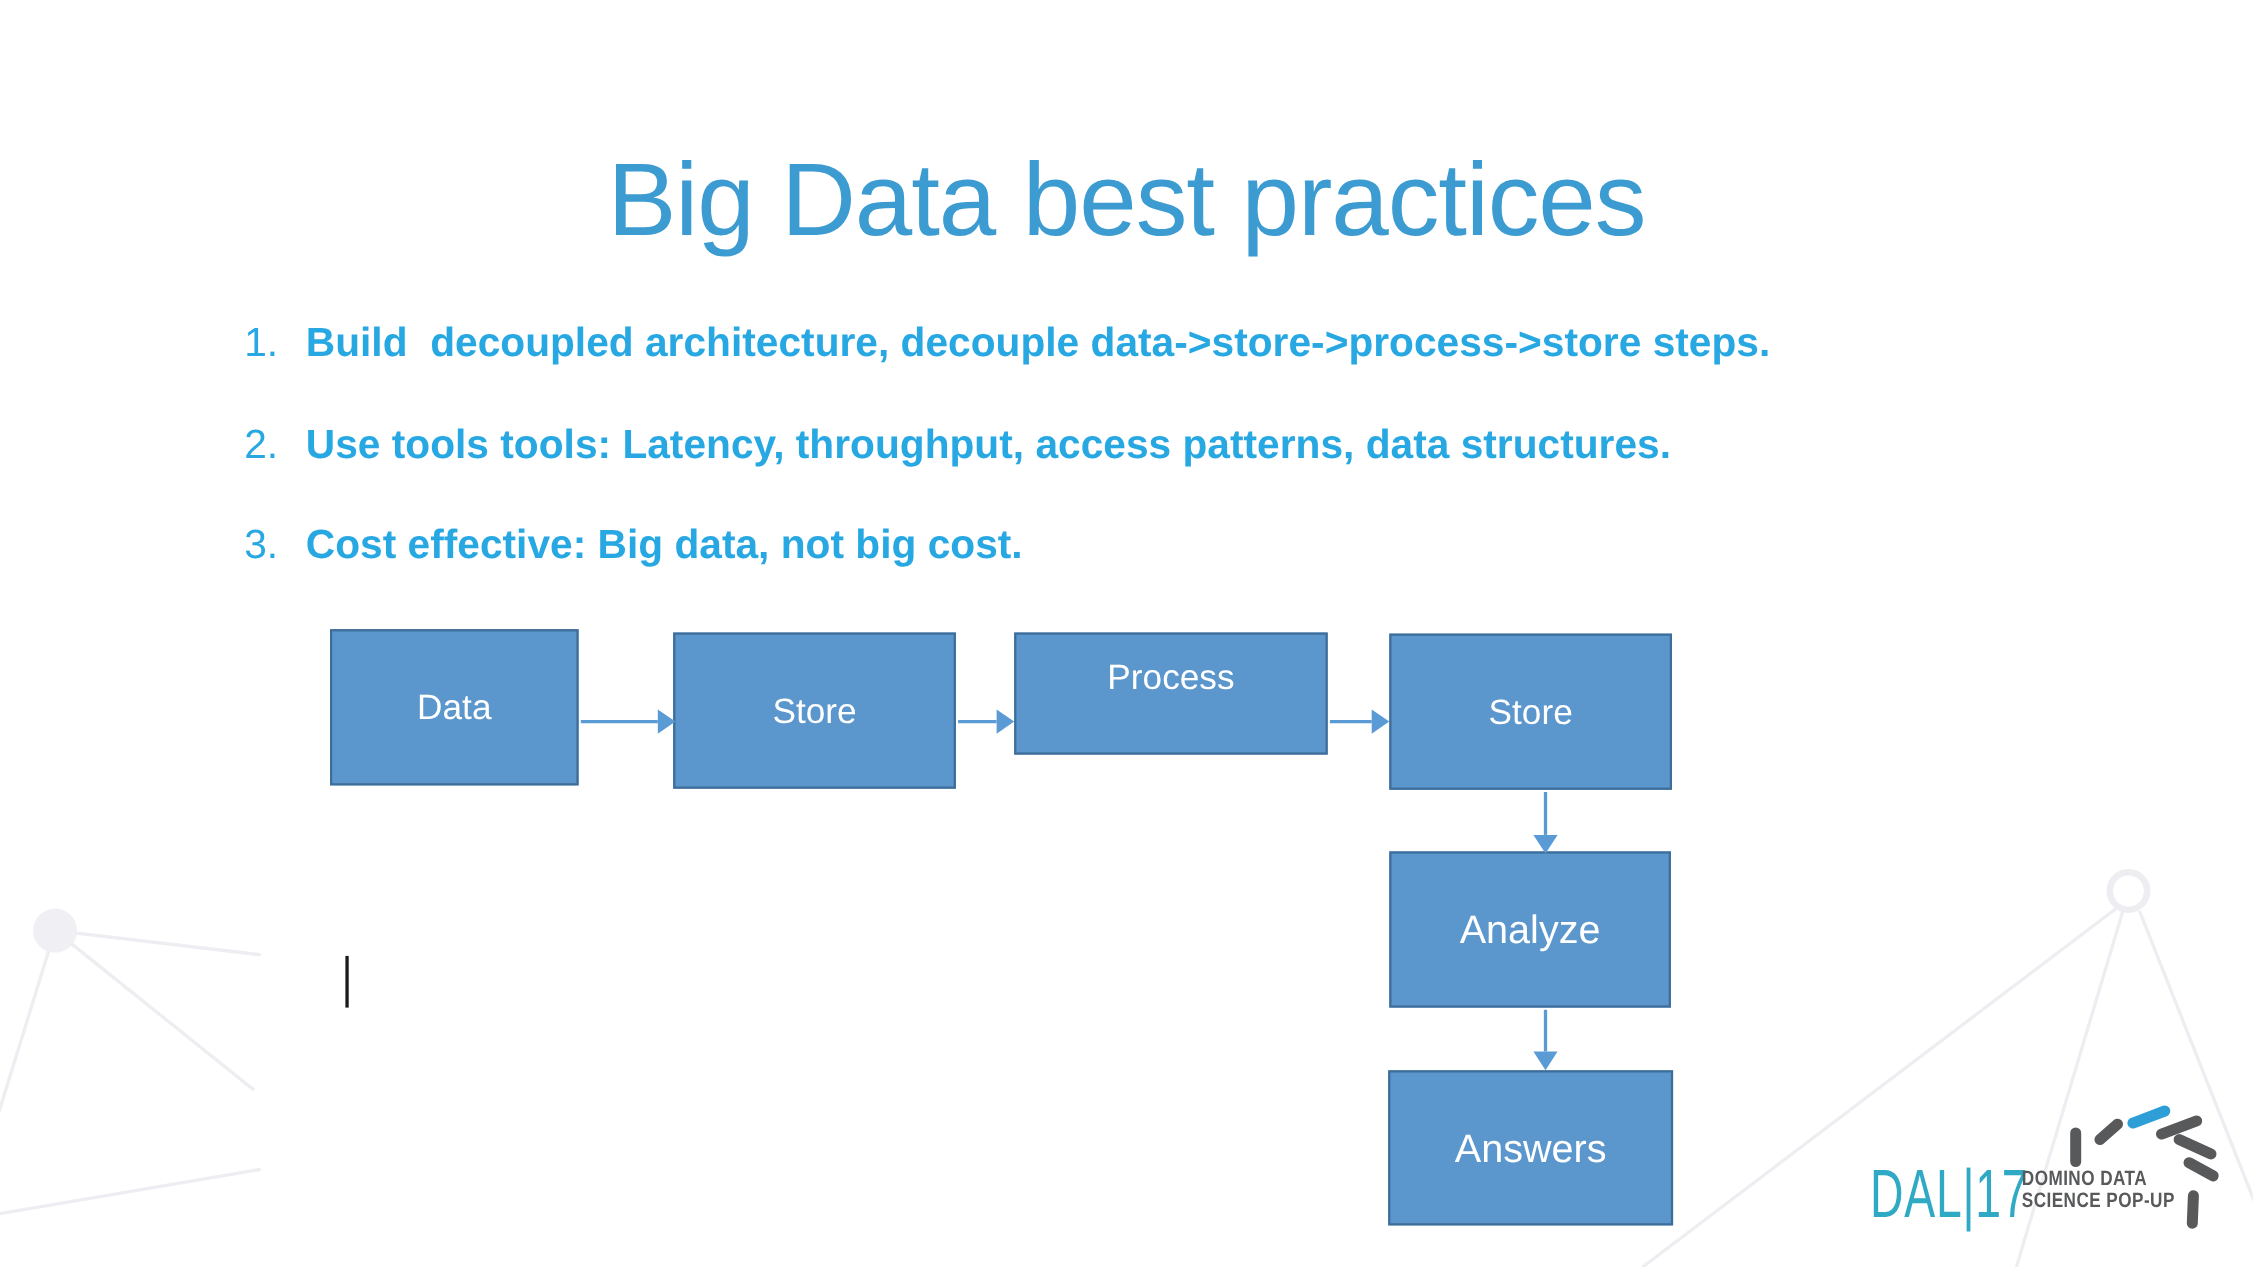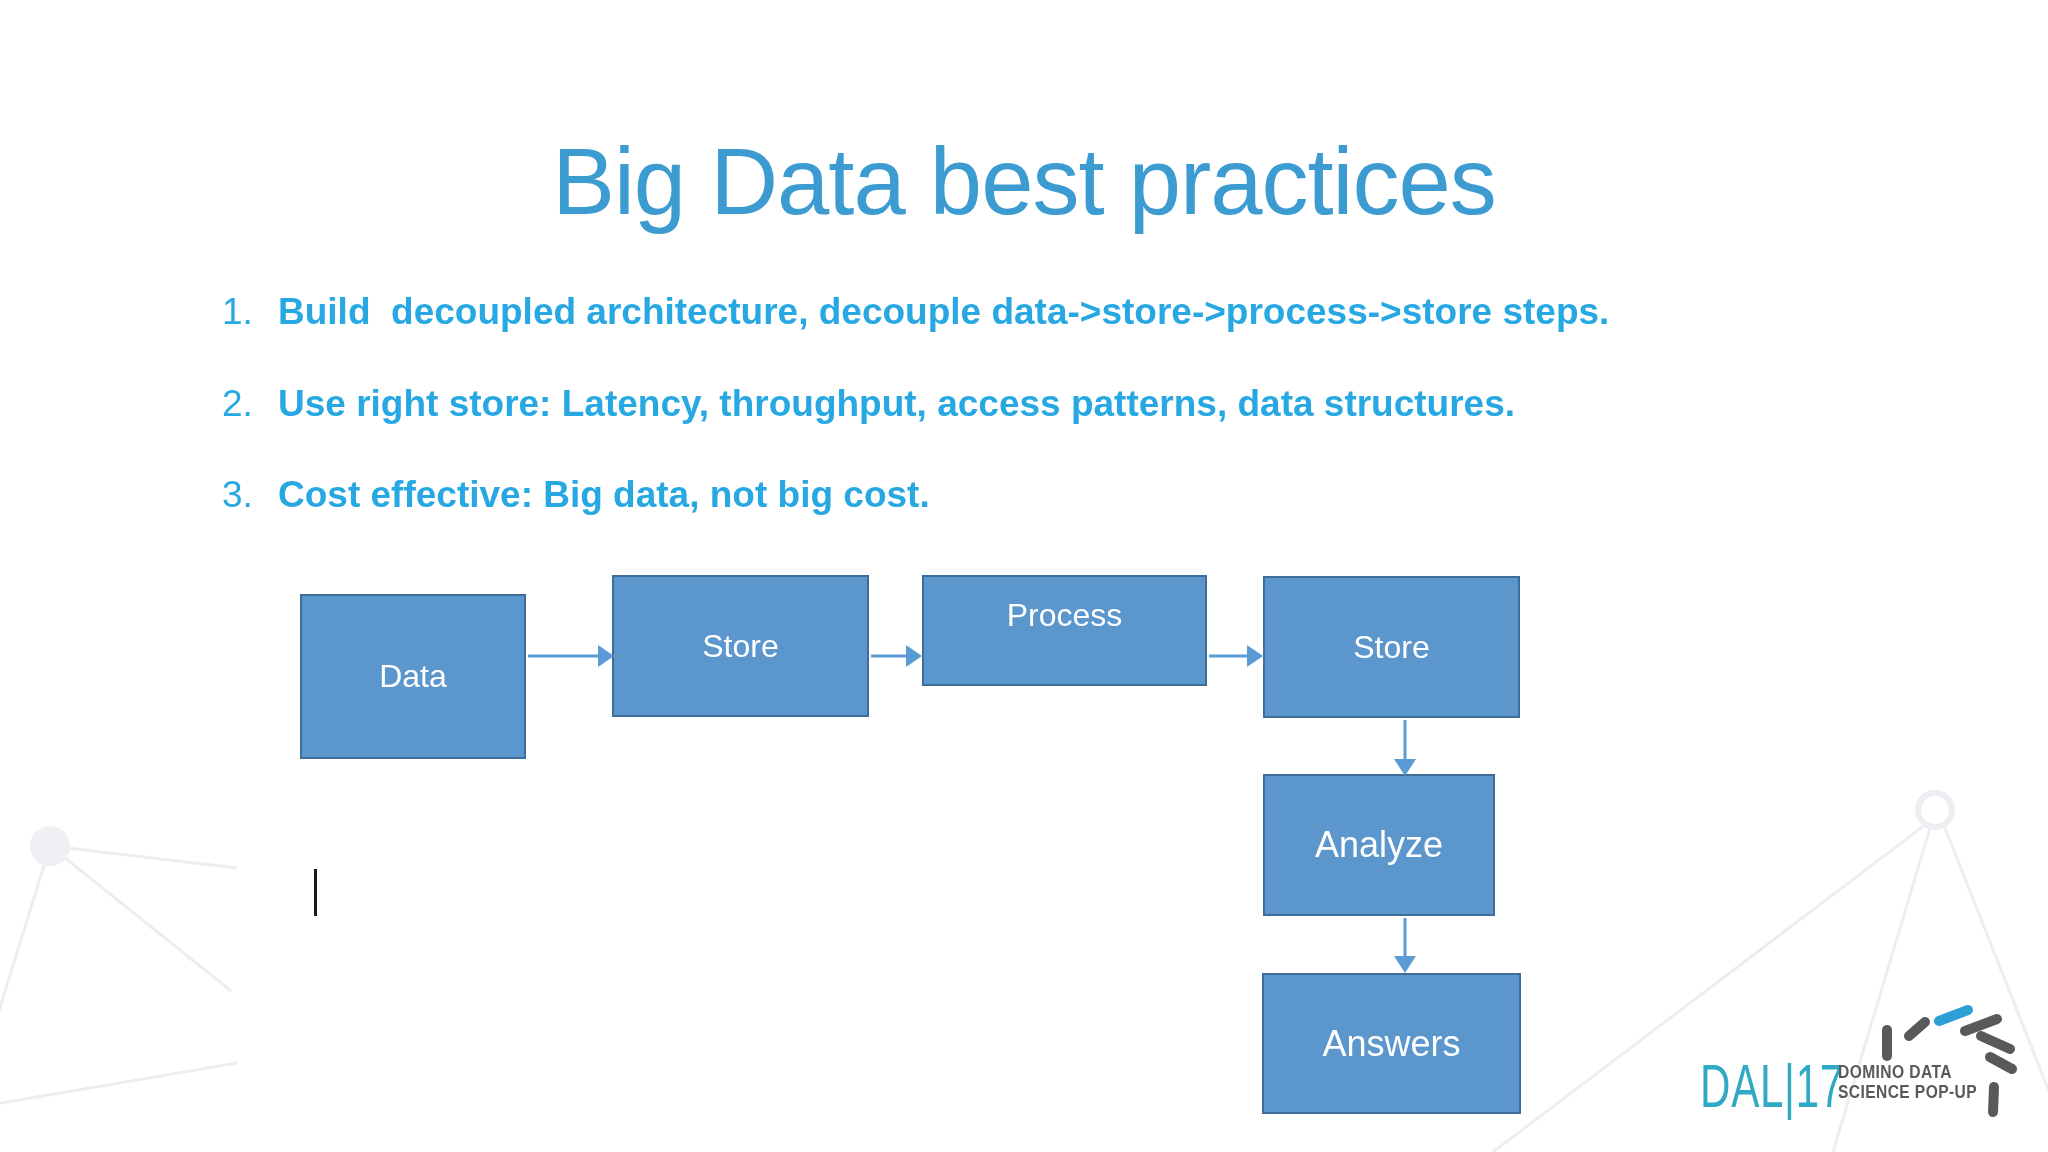--- a/index.html
+++ b/index.html
@@ -36,25 +36,25 @@
 
   
   .fc-box{
     position:absolute;
     background:#5B96CD;
     border:2px solid #3E6D99;
     box-sizing:border-box;
     display:flex;align-items:center;justify-content:center;
     color:#ffffff;font-size:32px;
   }
-  .fc-data   {left:300px; top:594px; width:226px; height:165px;}
+  .fc-data   {left:300px; top:572px; width:226px; height:142px;}
   .fc-store1 {left:612px; top:575px; width:257px; height:142px;}
   .fc-process{left:922px; top:575px; width:285px; height:111px; align-items:flex-start; padding-top:20px;}
   .fc-store2 {left:1263px;top:576px; width:257px; height:142px;}
-  .fc-analyze{left:1263px;top:774px; width:232px; height:142px; font-size:36px;}
+  .fc-analyze{left:1263px;top:774px; width:256px; height:142px; font-size:36px;}
   .fc-answers{left:1262px;top:973px; width:259px; height:141px; font-size:36px;text-align:right;}
 
   
   .caret{
     position:absolute;left:314px;top:869px;
     width:3px;height:47px;background:#1a1a1a;
   }
 
   
   .logo-code{
@@ -91,21 +91,21 @@
   </svg>
 
   <h1 class="title">Big Data best practices</h1>
 
   <div class="bullet b1">
     <span class="num">1.</span>
     <span class="btxt">Build  decoupled architecture, decouple data-&gt;store-&gt;process-&gt;store steps.</span>
   </div>
   <div class="bullet b2">
     <span class="num">2.</span>
-    <span class="btxt">Use right store: Latency, throughput, access patterns, data structures.</span>
+    <span class="btxt">Use tools tools: Latency, throughput, access patterns, data structures.</span>
   </div>
   <div class="bullet b3">
     <span class="num">3.</span>
     <span class="btxt">Cost effective: Big data, not big cost.</span>
   </div>
 
   <div class="fc-box fc-data">
     <span>Data</span>
   </div>
   <div class="fc-box fc-store1">

